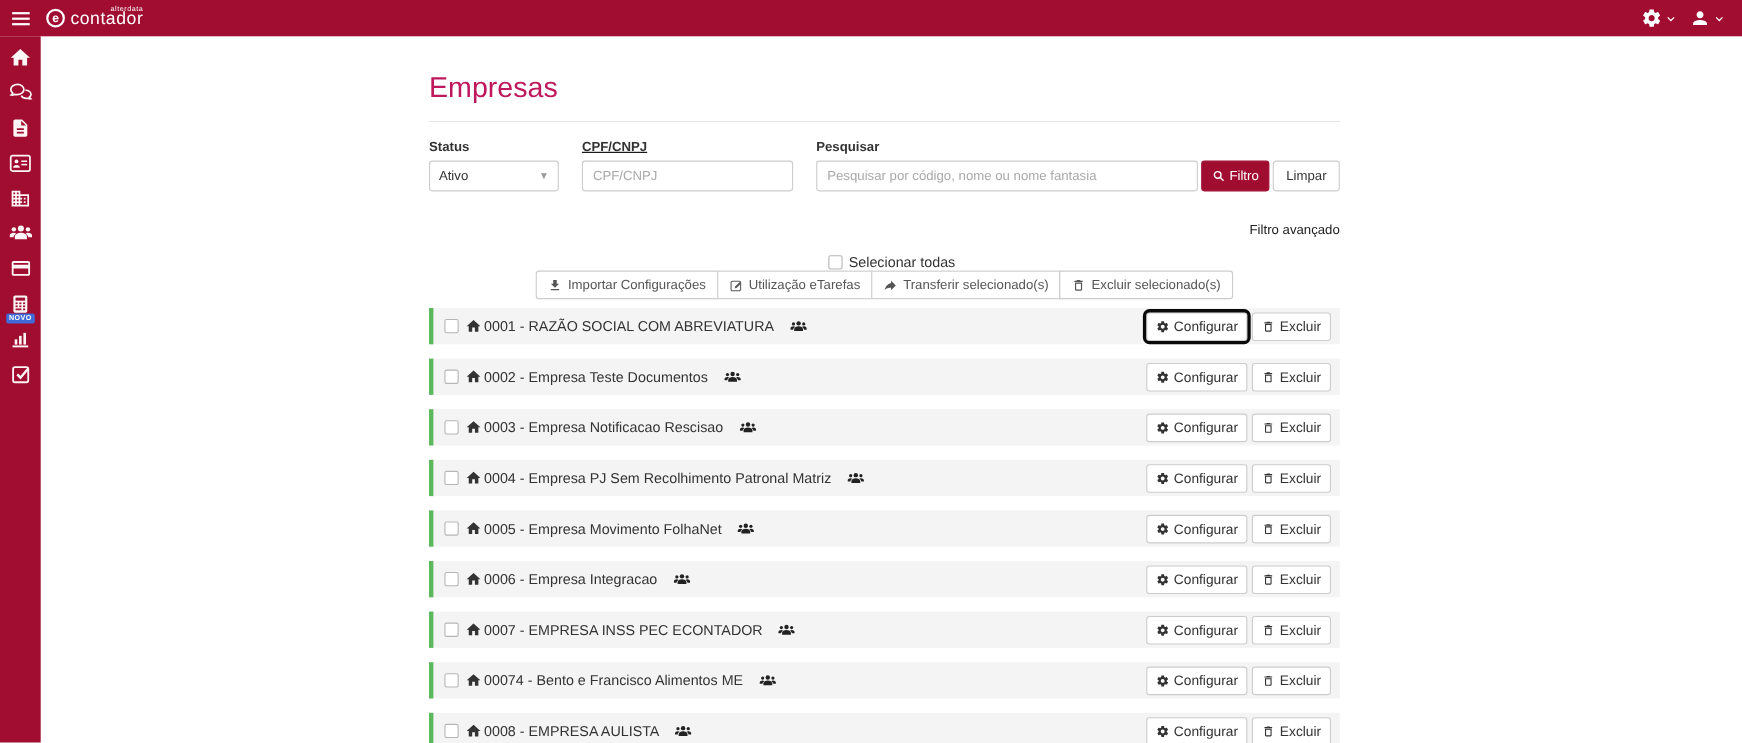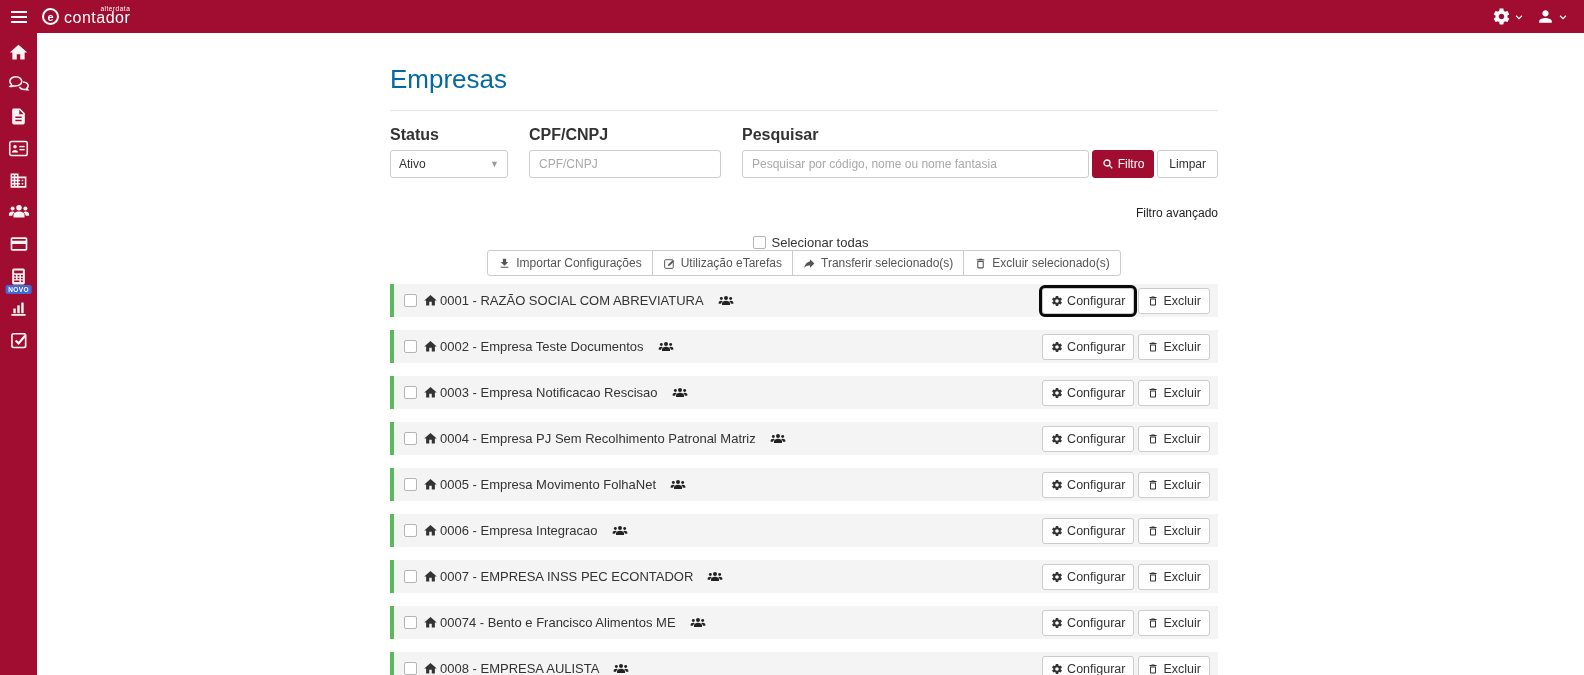--- a/index.html
+++ b/index.html
@@ -29,31 +29,31 @@
   .s-item{ width:26px; height:26px; display:flex; align-items:center; justify-content:center;
     color:#fdf5f5; position:relative; cursor:pointer; }
   .s-item svg{ display:block; }
   .novo-badge{ position:absolute; bottom:-5px; left:50%; transform:translateX(-50%);
     background:#3f6ad8; color:#fff; font-size:6.5px; font-weight:bold; letter-spacing:.4px;
     padding:1px 3px; border-radius:2px; line-height:1.1; }
 
   
   .main{ position:absolute; left:37px; top:33px; width:1547px; height:642px; background:#fff; }
   .container{ width:828px; margin-left:353px; padding-top:29px; }
-  h1.page-title{ font-size:26px; font-weight:400; color:#0369a1; line-height:34px; }
+  h1.page-title{ font-size:26px; font-weight:400; color:#be185d; line-height:34px; }
   .title-divider{ border-bottom:1px solid #e7e7e7; margin-top:14px; }
 
   .filters{ display:flex; gap:21px; margin-top:15px; }
-  .f-label{ font-size:16px; font-weight:bold; color:#333; display:block; }
+  .f-label{ font-size:12px; font-weight:bold; color:#333; display:block; }
   .f-control{ margin-top:6px; height:28px; border:1px solid var(--border); border-radius:3px;
     background:#fff; font-size:12px; color:#333; display:flex; align-items:center; }
   .status-col{ width:118px; }
   .select{ justify-content:space-between; padding:0 8px; cursor:pointer; }
   .select .caret{ color:#9a9a9a; font-size:9px; }
-  .cpf-col{ width:192px; }
+  .cpf-col{ width:192px;text-decoration:underline; }
   .search-col{ flex:1; }
   input.text-input{ width:100%; height:28px; border:1px solid var(--border); border-radius:3px;
     padding:0 9px; font-size:12px; color:#333; font-family:"Liberation Sans",sans-serif; outline:none; }
   input.text-input::placeholder{ color:#a9a9a9; }
   .search-row{ display:flex; gap:3px; margin-top:6px; }
   .search-row .inp{ flex:1; margin-top:0; }
   .btn{ font-family:"Liberation Sans",sans-serif; font-size:12px; border-radius:3px;
     border:1px solid var(--border); background:#fff; color:#333; cursor:pointer;
     display:inline-flex; align-items:center; gap:4px; }
   .btn-filter{ background:var(--red); border-color:var(--red); color:#fff; padding:0 9px; height:28px; }

